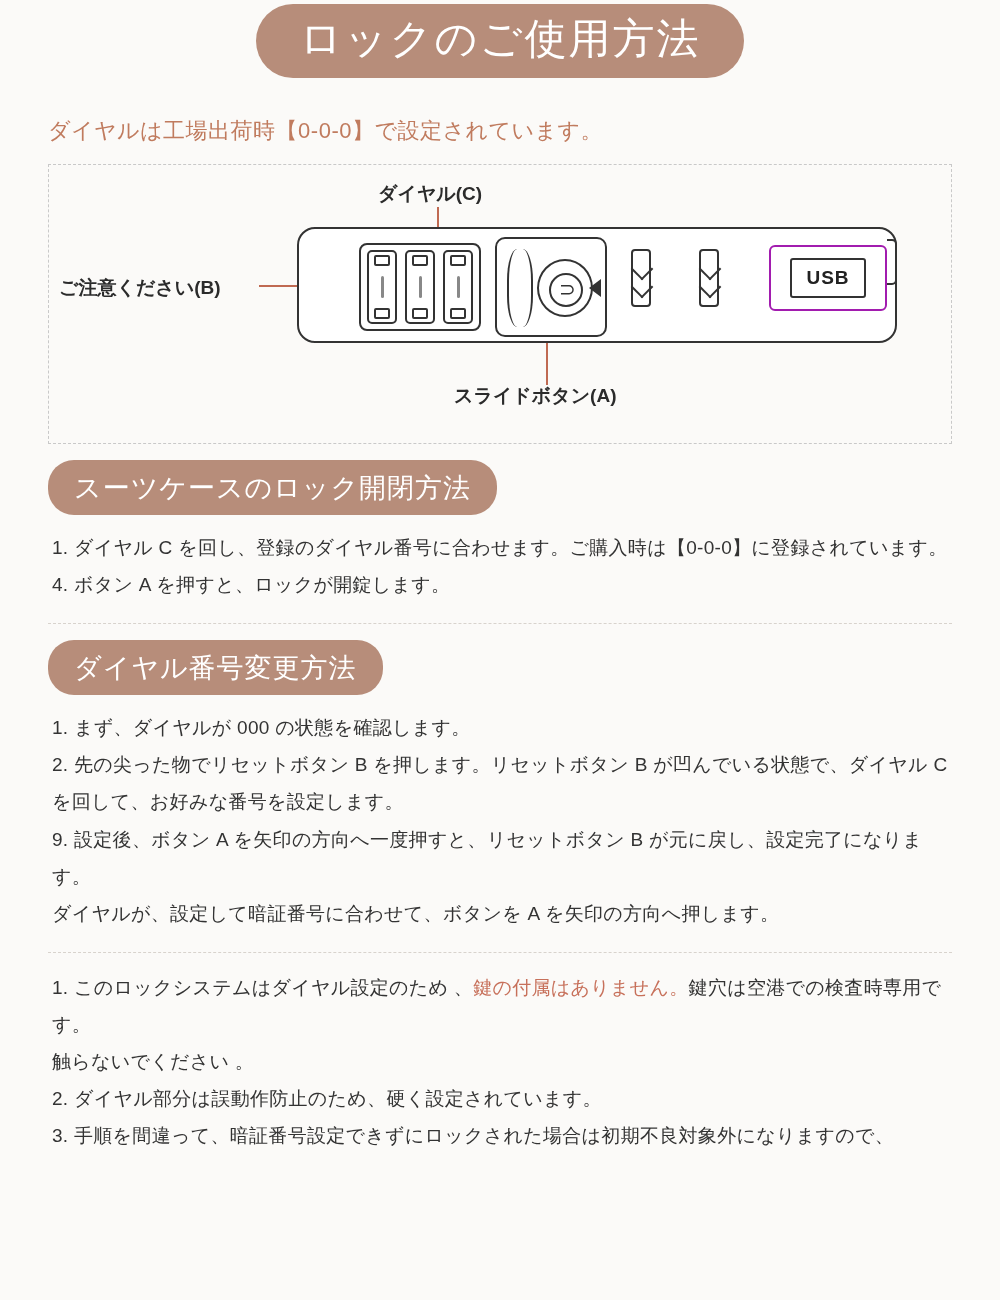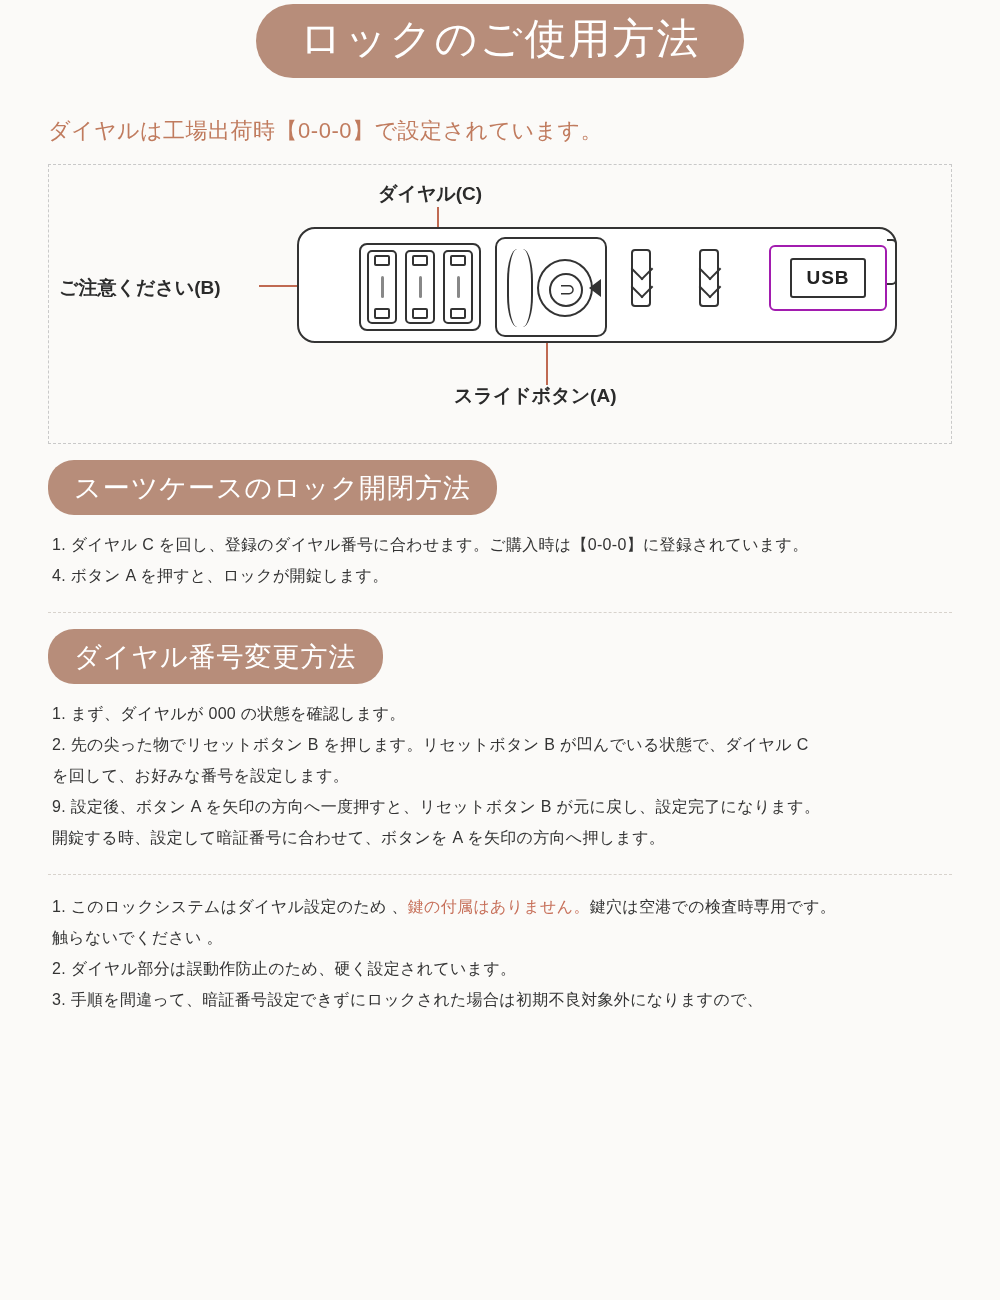--- a/index.html
+++ b/index.html
@@ -264,21 +264,21 @@
     font-weight: 500;
     padding: 13px 26px 11px 26px;
     border-radius: 26px;
     letter-spacing: 1px;
     margin-left: 48px;
     line-height: 1.15;
   }
   .sec { margin-top: 16px; }
   .lines {
     margin: 14px 52px 0 52px;
-    font-size: 16px;
+    font-size: 19px;
     line-height: 1.95;
     color: #333;
     letter-spacing: 0.3px;
   }
   .lines p { margin: 0; }
   .hr {
     margin: 20px 48px 0 48px;
     border-top: 1px dashed #d8d3cd;
     height: 0;
   }
@@ -359,21 +359,21 @@
   </div>
   <div class="hr"></div>
 
   <div class="sec">
     <div class="sec-pill">ダイヤル番号変更方法</div>
     <div class="lines">
       <p>1. まず、ダイヤルが 000 の状態を確認します。</p>
       <p>2. 先の尖った物でリセットボタン B を押します。リセットボタン B が凹んでいる状態で、ダイヤル C</p>
       <p>を回して、お好みな番号を設定します。</p>
       <p>9. 設定後、ボタン A を矢印の方向へ一度押すと、リセットボタン B が元に戻し、設定完了になります。</p>
-      <p>開錠する時、設定して暗証番号に合わせて、ボタンを A を矢印の方向へ押します。</p>
+      <p>ダイヤルが、設定して暗証番号に合わせて、ボタンを A を矢印の方向へ押します。</p>
     </div>
   </div>
   <div class="hr"></div>
 
   <div class="sec">
     <div class="lines">
       <p>
         <span>1. このロックシステムはダイヤル設定のため 、</span><span class="warn">鍵の付属はありません。</span><span>鍵穴は空港での検査時専用です。</span>
       </p>
       <p>触らないでください 。</p>

